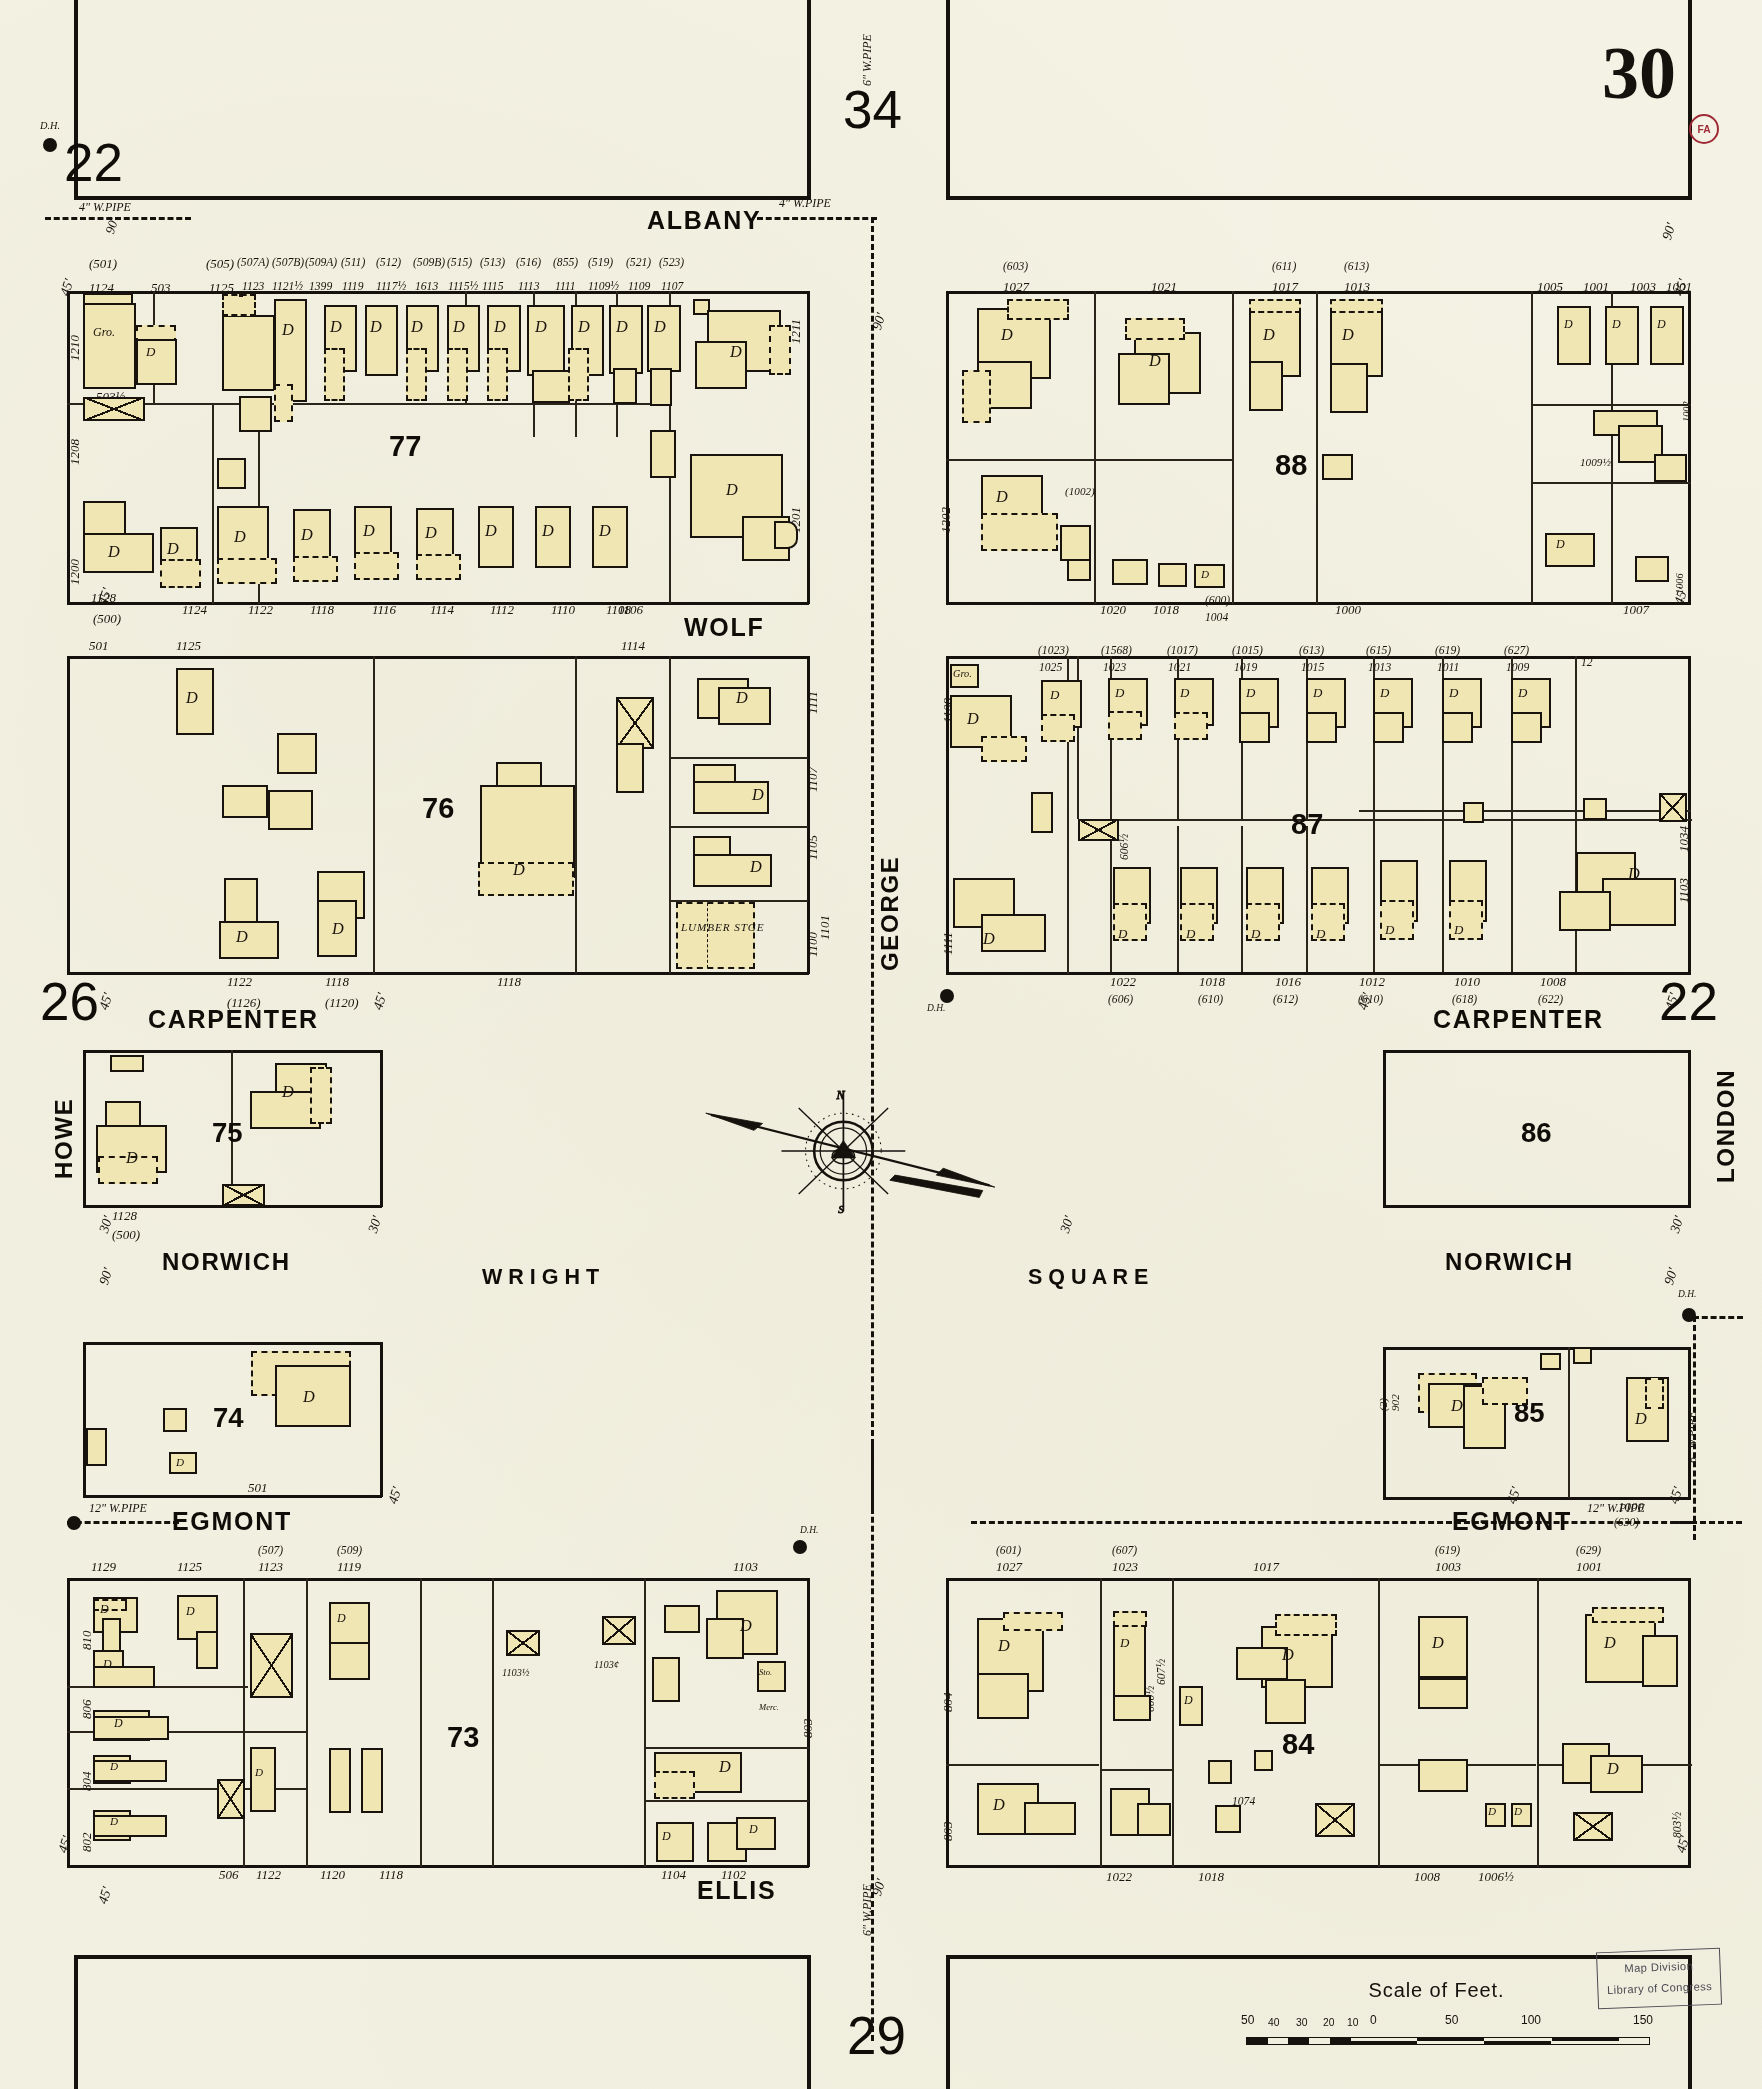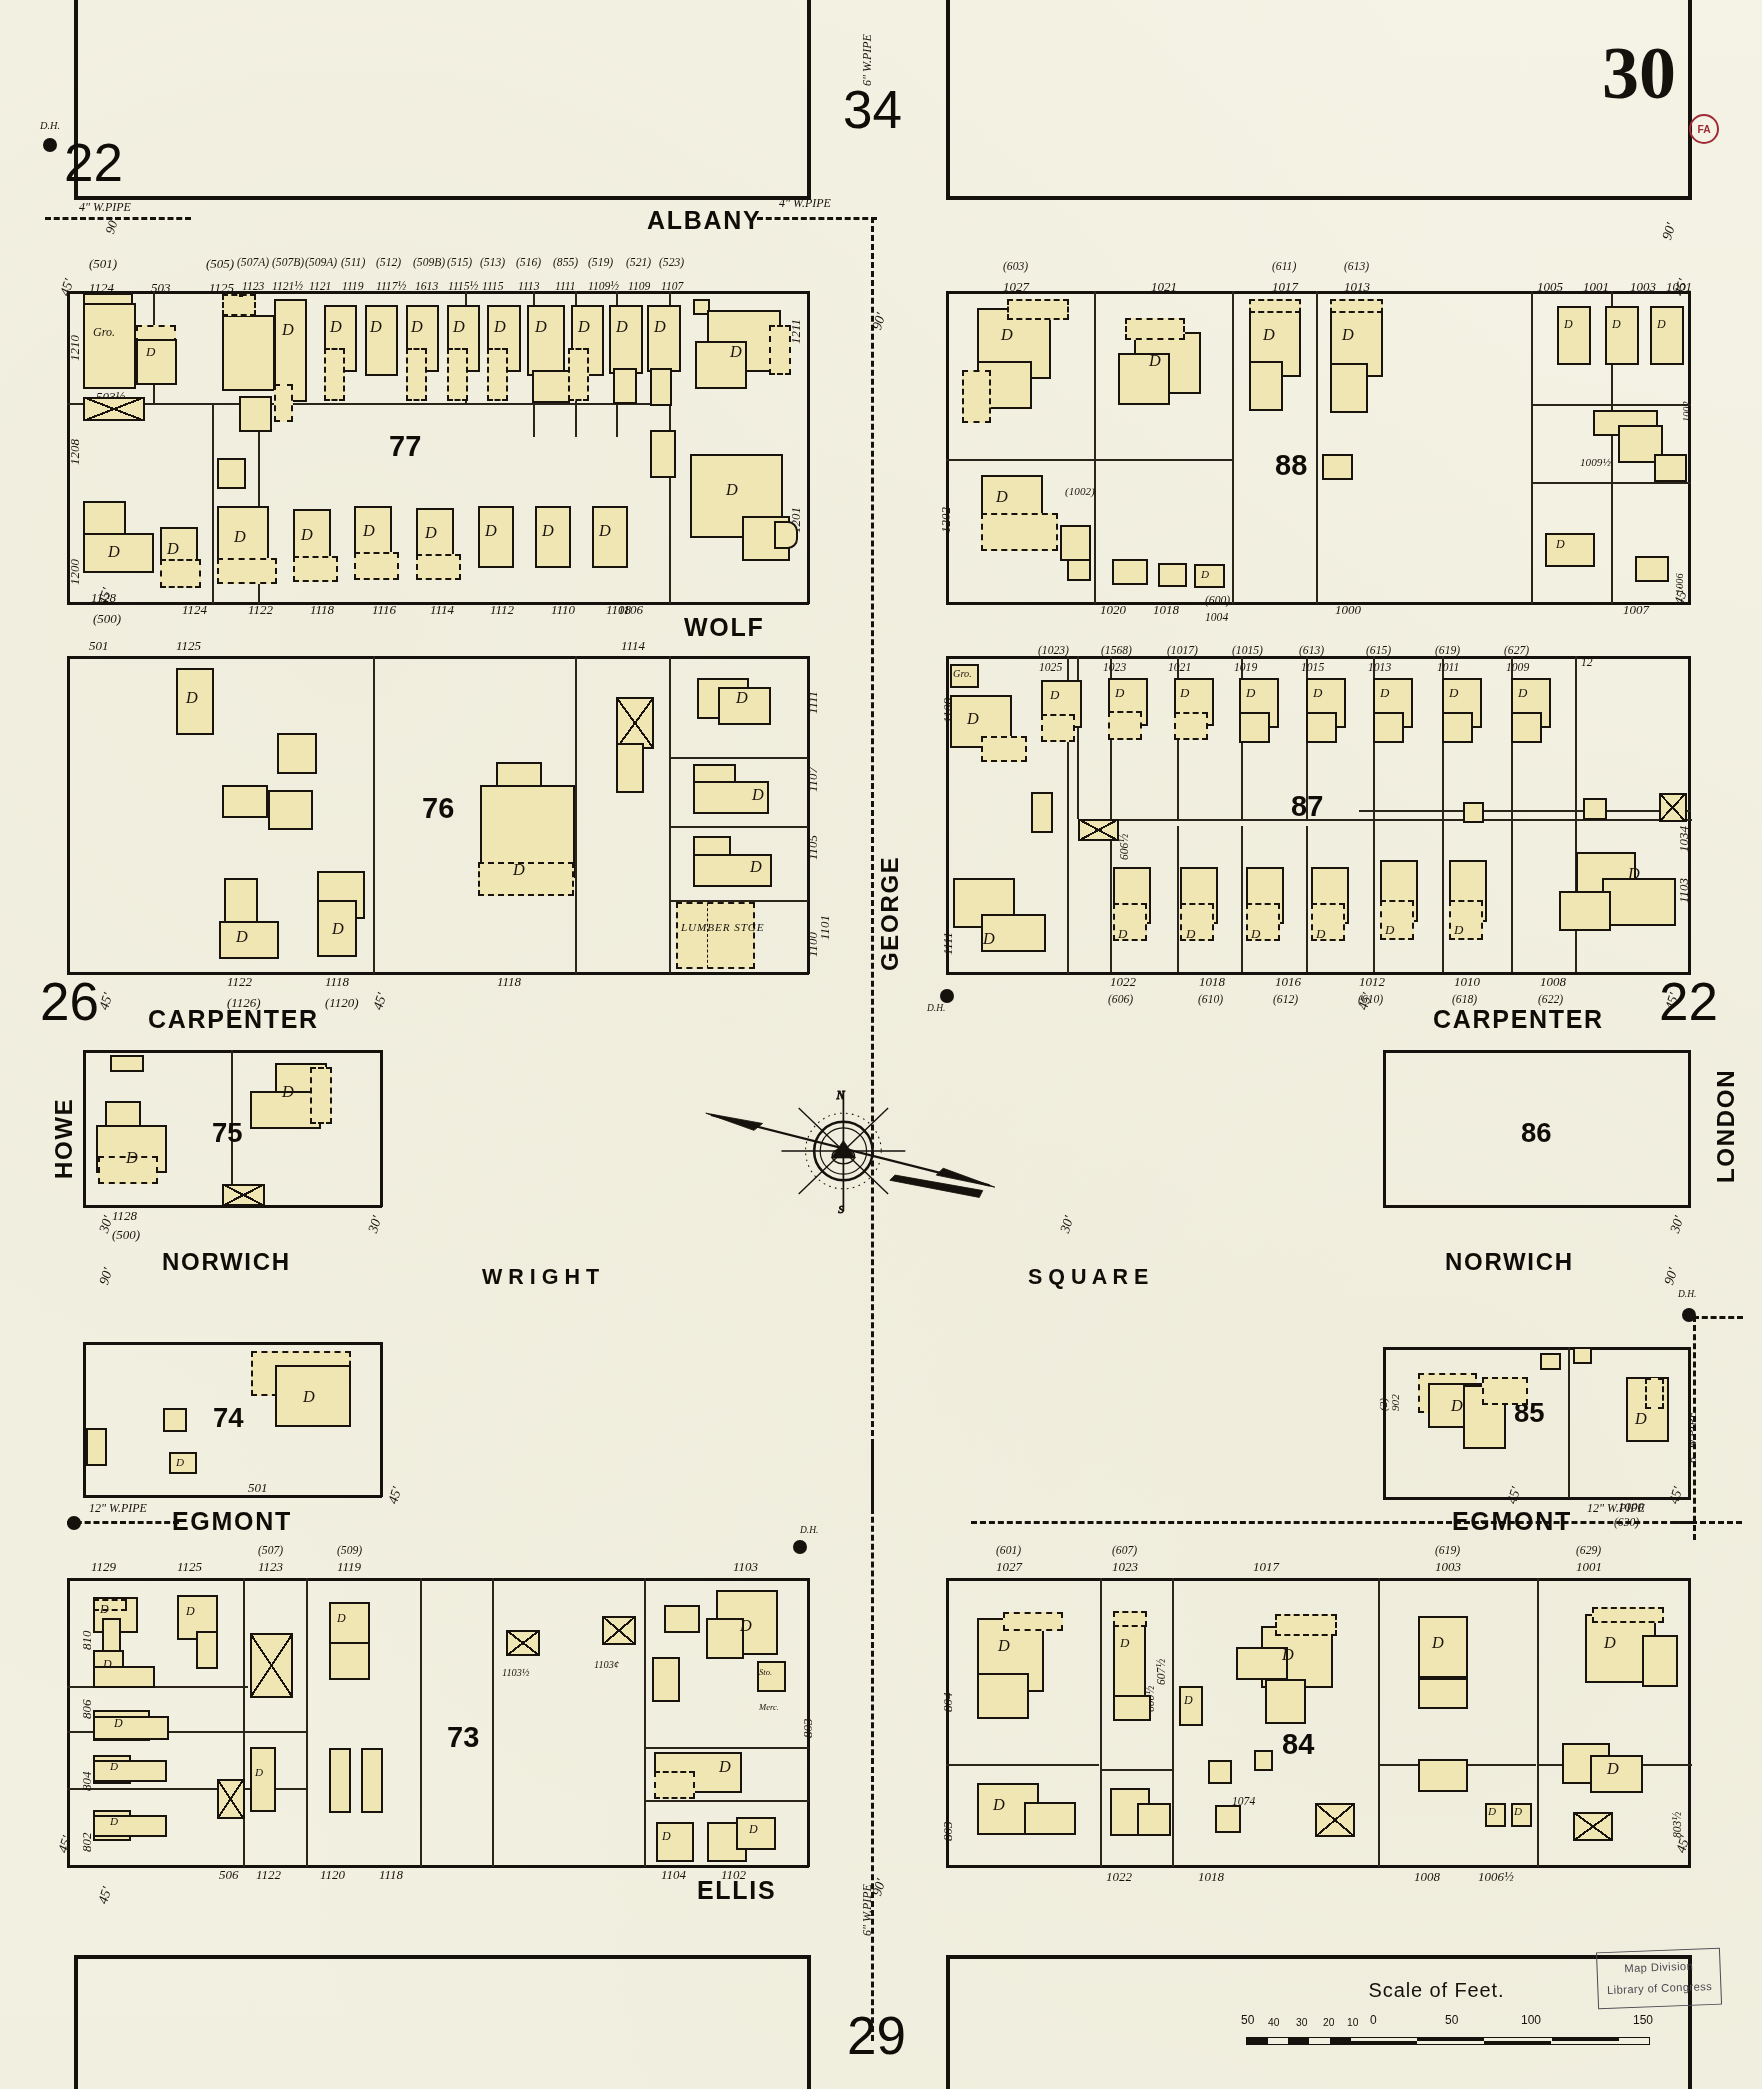--- a/index.html
+++ b/index.html
@@ -177,21 +177,21 @@
   <div class="lbl addr" style="left:89px;top:256px;">(501)</div>
   <div class="lbl addr" style="left:89px;top:280px;">1124</div>
   <div class="lbl addr" style="left:151px;top:280px;">503</div>
   <div class="lbl addr" style="left:206px;top:256px;">(505)</div>
   <div class="lbl addr" style="left:209px;top:280px;">1125</div>
   <div class="lbl addr sm" style="left:237px;top:256px;">(507A)</div>
   <div class="lbl addr sm" style="left:242px;top:280px;">1123</div>
   <div class="lbl addr sm" style="left:272px;top:256px;">(507B)</div>
   <div class="lbl addr sm" style="left:272px;top:280px;">1121½</div>
   <div class="lbl addr sm" style="left:305px;top:256px;">(509A)</div>
-  <div class="lbl addr sm" style="left:309px;top:280px;">1121</div>
+  <div class="lbl addr sm" style="left:309px;top:280px;">1399</div>
   <div class="lbl addr sm" style="left:341px;top:256px;">(511)</div>
   <div class="lbl addr sm" style="left:342px;top:280px;">1119</div>
   <div class="lbl addr sm" style="left:376px;top:256px;">(512)</div>
   <div class="lbl addr sm" style="left:376px;top:280px;">1117½</div>
   <div class="lbl addr sm" style="left:413px;top:256px;">(509B)</div>
   <div class="lbl addr sm" style="left:415px;top:280px;">1613</div>
   <div class="lbl addr sm" style="left:447px;top:256px;">(515)</div>
   <div class="lbl addr sm" style="left:448px;top:280px;">1115½</div>
   <div class="lbl addr sm" style="left:480px;top:256px;">(513)</div>
   <div class="lbl addr sm" style="left:482px;top:280px;">1115</div>
@@ -613,21 +613,21 @@
   <div class="ln v thin" style="left:1575px;top:656px;height:163px;width:1.7px;"></div>
   <div class="ln v thin" style="left:1110px;top:826px;height:146px;width:1.7px;"></div>
   <div class="ln v thin" style="left:1177px;top:826px;height:146px;width:1.7px;"></div>
   <div class="ln v thin" style="left:1241px;top:826px;height:146px;width:1.7px;"></div>
   <div class="ln v thin" style="left:1306px;top:826px;height:146px;width:1.7px;"></div>
   <div class="ln v thin" style="left:1373px;top:812px;height:160px;width:1.7px;"></div>
   <div class="ln v thin" style="left:1442px;top:812px;height:160px;width:1.7px;"></div>
   <div class="ln v thin" style="left:1511px;top:812px;height:160px;width:1.7px;"></div>
   <div class="ln v thin" style="left:1575px;top:812px;height:160px;width:1.7px;"></div>
   <div class="ln v thin" style="left:1067px;top:656px;height:318px;width:1.7px;"></div>
-  <div class="lbl blknum" style="left:1291px;top:790px;font-size:29px;">87</div>
+  <div class="lbl blknum" style="left:1291px;top:808px;font-size:29px;">87</div>
 
   <div class="lbl addr sm" style="left:1038px;top:644px;">(1023)</div>
   <div class="lbl addr sm" style="left:1039px;top:661px;">1025</div>
   <div class="lbl addr sm" style="left:1101px;top:644px;">(1568)</div>
   <div class="lbl addr sm" style="left:1103px;top:661px;">1023</div>
   <div class="lbl addr sm" style="left:1167px;top:644px;">(1017)</div>
   <div class="lbl addr sm" style="left:1168px;top:661px;">1021</div>
   <div class="lbl addr sm" style="left:1232px;top:644px;">(1015)</div>
   <div class="lbl addr sm" style="left:1234px;top:661px;">1019</div>
   <div class="lbl addr sm" style="left:1299px;top:644px;">(613)</div>

